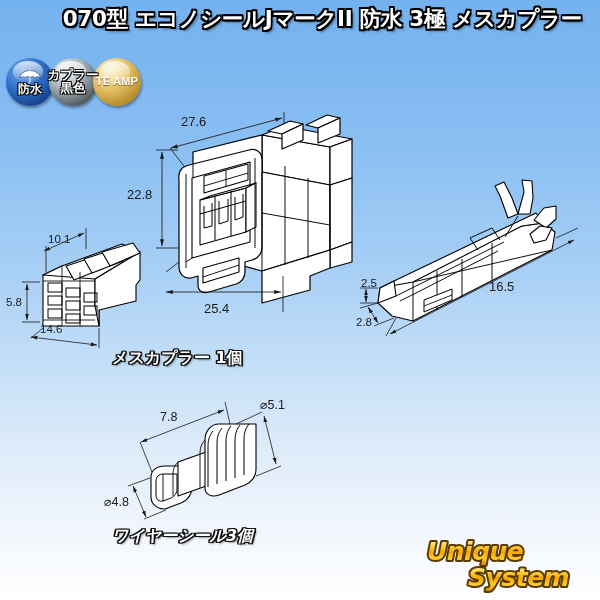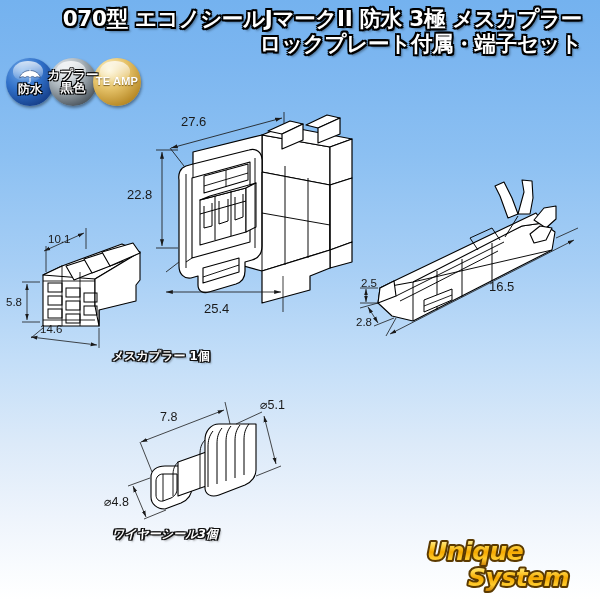--- a/index.html
+++ b/index.html
@@ -127,21 +127,21 @@
   #drawing text {
     font-family: "Liberation Sans", "DejaVu Sans", sans-serif;
     fill: #1a1a1a;
   }
 
   
   .caption {
     position: absolute;
     font-family: "DejaVu Sans", sans-serif;
     font-weight: bold;
-    font-size: 12px;
+    font-size: 16px;
     color: #ffffff;
     white-space: nowrap;
     text-shadow:
       -1.4px -1.4px 0 #111, 1.4px -1.4px 0 #111,
       -1.4px  1.4px 0 #111, 1.4px  1.4px 0 #111,
       -1.4px 0 0 #111, 1.4px 0 0 #111,
       0 -1.4px 0 #111, 0 1.4px 0 #111,
       2px 2px 2px rgba(0,0,0,0.38);
   }
   #caption-coupler { left: 112px; top: 348px; }
@@ -155,21 +155,20 @@
     width: 170px; height: 62px;
   }
 </style>
 </head>
 <body>
 
 <div id="page">
 
   <div class="title-block">
     <span class="title-line line1">070型 エコノシールJマークII 防水 3極 メスカプラー</span>
-    <span class="title-line line2">ロックプレート付属・端子セット</span>
   </div>
 
   <div class="badges">
 
     <div class="badge waterproof">
       <div class="badge-gloss"></div>
       <svg class="umbrella-icon" viewBox="0 0 44 30">
         <path d="M22 3 C10 3 2 11 1.5 18 C6 14.5 9 14.5 12 17.5 C15 14 18.5 14 22 17.5 C25.5 14 29 14 32 17.5 C35 14.5 38 14.5 42.5 18 C42 11 34 3 22 3 Z" fill="#ffffff" stroke="#0d2c63" stroke-width="1.1"></path>
         <path d="M22 17 L22 25.5" stroke="#ffffff" stroke-width="2" fill="none"></path>
         <path d="M22 25.5 C22 28 19.5 28.5 18.5 26.8" stroke="#ffffff" stroke-width="2" fill="none"></path>

